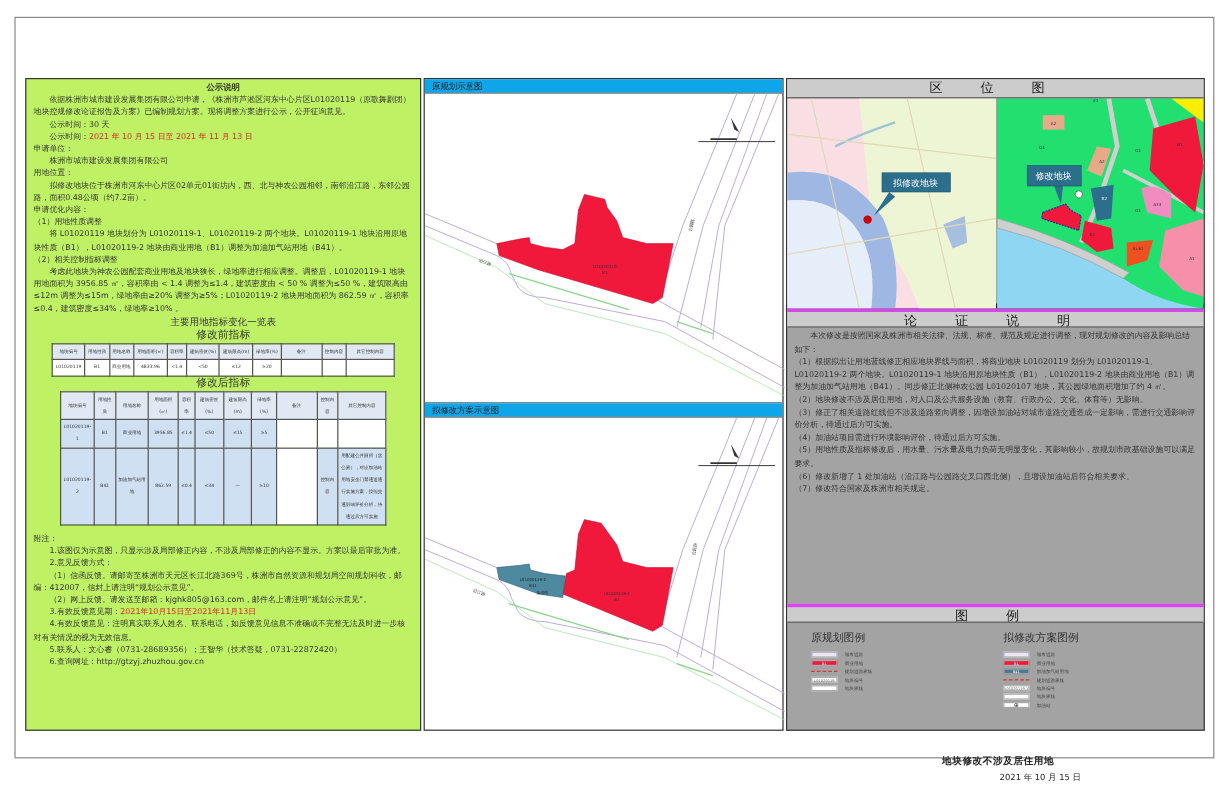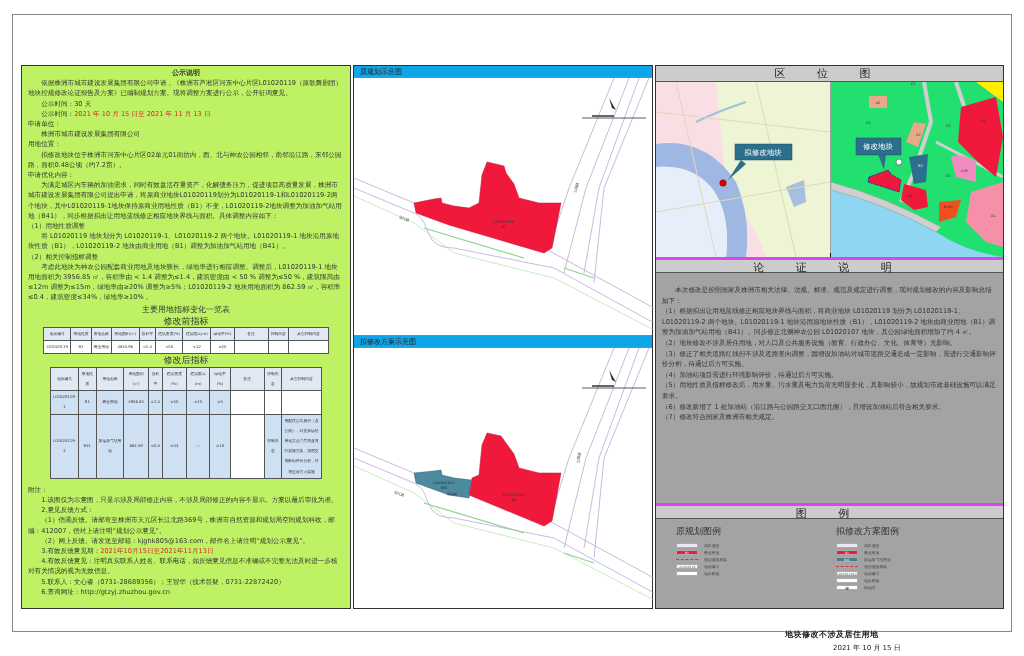--- a/index.html
+++ b/index.html
@@ -32,21 +32,21 @@
   table.before { width: 286px; }
   table.after { width: 272px; }
 
   
   .map-panel { position: absolute; left: 0; width: 100%; border-bottom: 1px solid #888; }
   .panel-label { height: 12px; font-size: 7px; padding-left: 6px; line-height: 12px; border-bottom: 1px solid #888; background: #0ea5e9; }
   .map-area { position: relative; width: 100%; }
 
   
   .sec-head { height: 16px; background: #cccccc; border-bottom: 1px solid #555; border-top: 3px solid #d946ef; text-align: center; font-size: 11px; letter-spacing: 14px; line-height: 16px; }
-  .rt { font-size: 6.6px; line-height: 10.6px; padding: 12px 6px; color: #333; }
+  .rt { font-size: 6.6px; line-height: 10.6px; padding: 2px 6px; color: #333; }
   .legend { position: relative; height: 78px; }
   .leg-col { position: absolute; top: 6px; }
   .leg-title { font-size: 9px; margin-bottom: 4px; color: #333; }
   .leg-row { display: flex; align-items: center; height: 6px; margin-bottom: 1px; }
   .sw { width: 22px; height: 5px; border: 1px solid #aaa; margin-right: 6px; font-size: 3px; color: #fff; text-align: center; line-height: 4px; }
   .leg-lbl { font-size: 3.8px; color: #444; }
   .foot-org { position: absolute; left: 785px; top: 629px; font-size: 8px; font-weight: bold; color: #222; letter-spacing: 0.5px; }
   .foot-date { position: absolute; left: 833px; top: 643px; font-size: 7px; color: #222; }
 </style>
 </head>
@@ -59,21 +59,20 @@
     <div class="lt">
       <p class="h">公示说明</p>
       <p class="ind">依据株洲市城市建设发展集团有限公司申请，《株洲市芦淞区河东中心片区L01020119（原歌舞剧团）地块控规修改论证报告及方案》已编制规划方案。现将调整方案进行公示，公开征询意见。</p>
       <p class="ind"><span>公示时间：</span><span>30 天</span></p>
       <p class="ind"><span>公示时间：</span><span class="red">2021 年 10 月 15 日至 2021 年 11 月 13 日</span></p>
       <p>申请单位：</p>
       <p class="ind">株洲市城市建设发展集团有限公司</p>
       <p>用地位置：</p>
       <p class="ind">拟修改地块位于株洲市河东中心片区02单元01街坊内，西、北与神农公园相邻，南邻沿江路，东邻公园路，面积0.48公顷（约7.2亩）。</p>
       <p>申请优化内容：</p>
-      <p class="ind">为满足城区内车辆的加油需求，同时有效盘活存量资产，化解债务压力，促进项目高质量发展，株洲市城市建设发展集团有限公司提出申请，将原商业地块L01020119划分为L01020119-1和L01020119-2两个地块，其中L01020119-1地块保持原商业用地性质（B1）不变，L01020119-2地块调整为加油加气站用地（B41），同步根据拟出让用地蓝线修正相应地块界线与面积。具体调整内容如下：</p>
       <p>（1）用地性质调整</p>
       <p class="ind">将 L01020119 地块划分为 L01020119-1、L01020119-2 两个地块。L01020119-1 地块沿用原地块性质（B1），L01020119-2 地块由商业用地（B1）调整为加油加气站用地（B41）。</p>
       <p>（2）相关控制指标调整</p>
       <p class="ind">考虑此地块为神农公园配套商业用地及地块狭长，绿地率进行相应调整。调整后，L01020119-1 地块用地面积为 3956.85 ㎡，容积率由 &lt; 1.4 调整为≤1.4，建筑密度由 &lt; 50 % 调整为≤50 %，建筑限高由≤12m 调整为≤15m，绿地率由≥20% 调整为≥5%；L01020119-2 地块用地面积为 862.59 ㎡，容积率≤0.4，建筑密度≤34%，绿地率≥10% 。</p>
 
       <div class="tbl-title">主要用地指标变化一览表</div>
       <div class="tbl-sub">修改前指标</div>
       <table class="idx before">
         <tbody>
             <tr>

